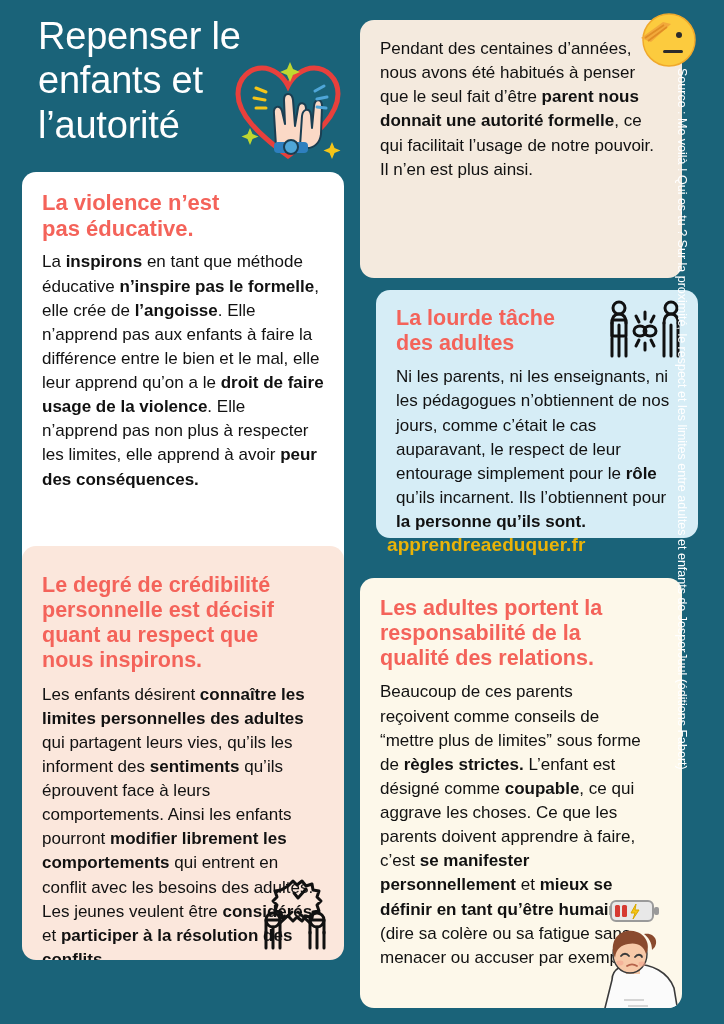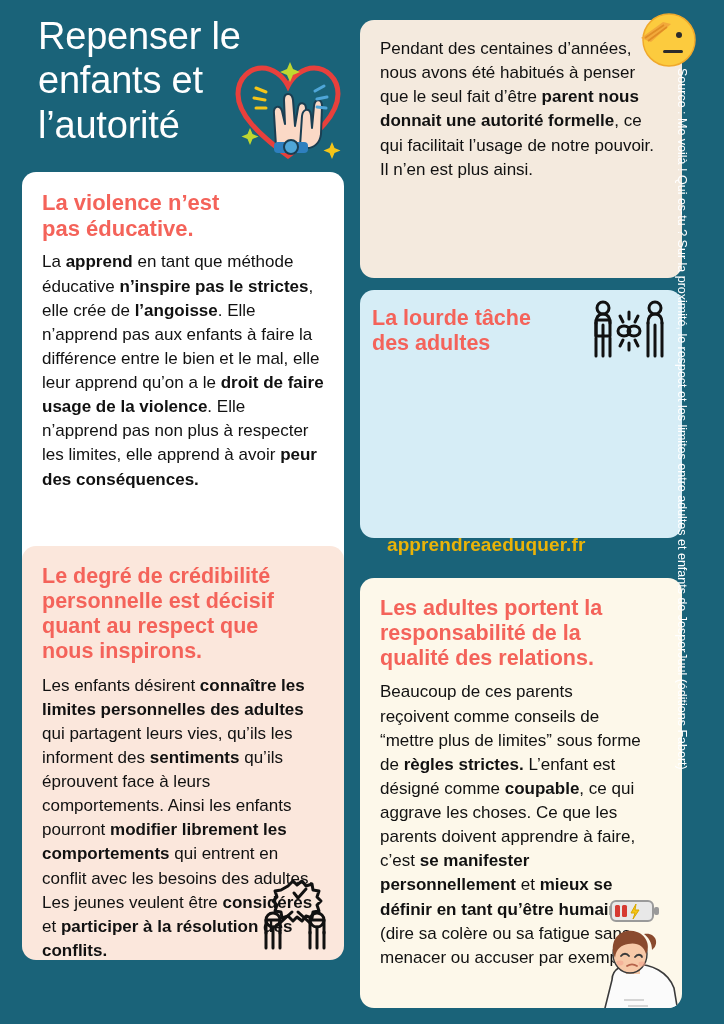--- a/index.html
+++ b/index.html
@@ -68,35 +68,35 @@
   #card-violence {
     left: 22px; top: 172px; width: 322px; height: 428px;
     background: #FFFFFF;
     padding: 18px 20px 16px 20px;
   }
   #card-violence .card-head { font-size: 22px; }
 
   #card-credibilite {
     left: 22px; top: 546px; width: 322px; height: 414px;
     background: #FBE7DC;
-    padding: 18px 20px 16px 20px;
+    padding: 27px 20px 16px 20px;
   }
   #card-credibilite .card-head { font-size: 21.5px; }
 
   #card-respect {
     left: 360px; top: 20px; width: 322px; height: 258px;
     background: #F4EADE;
     padding: 17px 20px 16px 20px;
   }
   #card-respect .card-head { font-size: 21.5px; width: 272px; }
 
   #card-lourde {
-    left: 360px; top: 290px; width: 322px; height: 248px;
+    left: 376px; top: 290px; width: 322px; height: 248px;
     background: #D6EDF6;
-    padding: 16px 20px 16px 12px;
+    padding: 16px 20px 16px 20px;
   }
   #card-lourde .card-head { font-size: 21.5px; width: 200px; }
 
   #card-adultes {
     left: 360px; top: 578px; width: 322px; height: 430px;
     background: #FDF8EA;
     padding: 18px 36px 16px 20px;
   }
 
   
@@ -193,21 +193,21 @@
       </g>
       <g fill="#F5C518">
         <path d="M104 86 l2.5 6 6 2.5 -6 2.5 -2.5 6 -2.5 -6 -6 -2.5 6 -2.5 z"></path>
       </g>
     </svg>
   </div>
 
   <div class="card" id="card-violence">
     <p class="card-head">La violence n’est
 pas éducative.</p>
-    <p class="card-body">La <b>apprend</b> en tant que méthode éducative <b>n’inspire pas le strictes</b>, elle crée de <b>l’angoisse</b>. Elle n’apprend pas aux enfants à faire la différence entre le bien et le mal, elle leur apprend qu’on a le <b>droit de faire usage de la violence</b>. Elle n’apprend pas non plus à respecter les limites, elle apprend à avoir <b>peur des conséquences.</b></p>
+    <p class="card-body">La <b>inspirons</b> en tant que méthode éducative <b>n’inspire pas le formelle</b>, elle crée de <b>l’angoisse</b>. Elle n’apprend pas aux enfants à faire la différence entre le bien et le mal, elle leur apprend qu’on a le <b>droit de faire usage de la violence</b>. Elle n’apprend pas non plus à respecter les limites, elle apprend à avoir <b>peur des conséquences.</b></p>
   </div>
 
   <div class="card" id="card-credibilite">
     <p class="card-head">Le degré de crédibilité
 personnelle est décisif
 quant au respect que
 nous inspirons.</p>
     <p class="card-body">Les enfants désirent <b>connaître les limites personnelles des adultes</b> qui partagent leurs vies, qu’ils les informent des <b>sentiments</b> qu’ils éprouvent face à leurs comportements. Ainsi les enfants pourront <b>modifier librement les comportements</b> qui entrent en conflit avec les besoins des adultes. Les jeunes veulent être <b>considérés</b> et <b>participer à la résolution des conflits.</b></p>
     <div class="icon-highfive">
       <svg viewBox="0 0 78 92" width="78" height="92">
@@ -238,20 +238,21 @@
       <circle cx="42" cy="27" r="3" fill="#2B2B2B"></circle>
       <rect x="26" y="42" width="20" height="3" rx="1.5" fill="#2B2B2B"></rect>
       <path d="M4 30 L26 14 L34 16 L14 34 Z" fill="#F2A93B"></path>
       <path d="M8 30 L27 17 M11 33 L30 19" stroke="#E08D24" stroke-width="1.6"></path>
     </svg>
   </div>
 
   <div class="card" id="card-lourde">
     <p class="card-head">La lourde tâche
 des adultes</p>
+    <p class="card-body">Ni les parents, ni les enseignants, ni les pédagogues n’obtiennent de nos jours, comme c’était le cas auparavant, le respect de leur entourage simplement pour le <b>rôle</b> qu’ils incarnent. Ils l’obtiennent pour <b>la personne qu’ils sont.</b></p>
     <div class="icon-chainlink">
       <svg viewBox="0 0 78 66" width="78" height="66">
         <g fill="none" stroke="#111111" stroke-width="3" stroke-linejoin="round" stroke-linecap="round">
           <circle cx="13" cy="10" r="6"></circle>
           <path d="M6 22 L6 38 L20 38 L20 22 Z"></path>
           <path d="M6 25 L6 38 M13 27 L13 58 M6 40 L6 58 M20 40 L20 58"></path>
           <path d="M6 25 C6 19 8 16 13 16 C18 16 20 19 20 25"></path>
           <circle cx="65" cy="10" r="6"></circle>
           <path d="M58 25 C58 19 60 16 65 16 C70 16 72 19 72 25"></path>
           <path d="M58 25 L58 58 M65 27 L65 58 M72 25 L72 58"></path>

